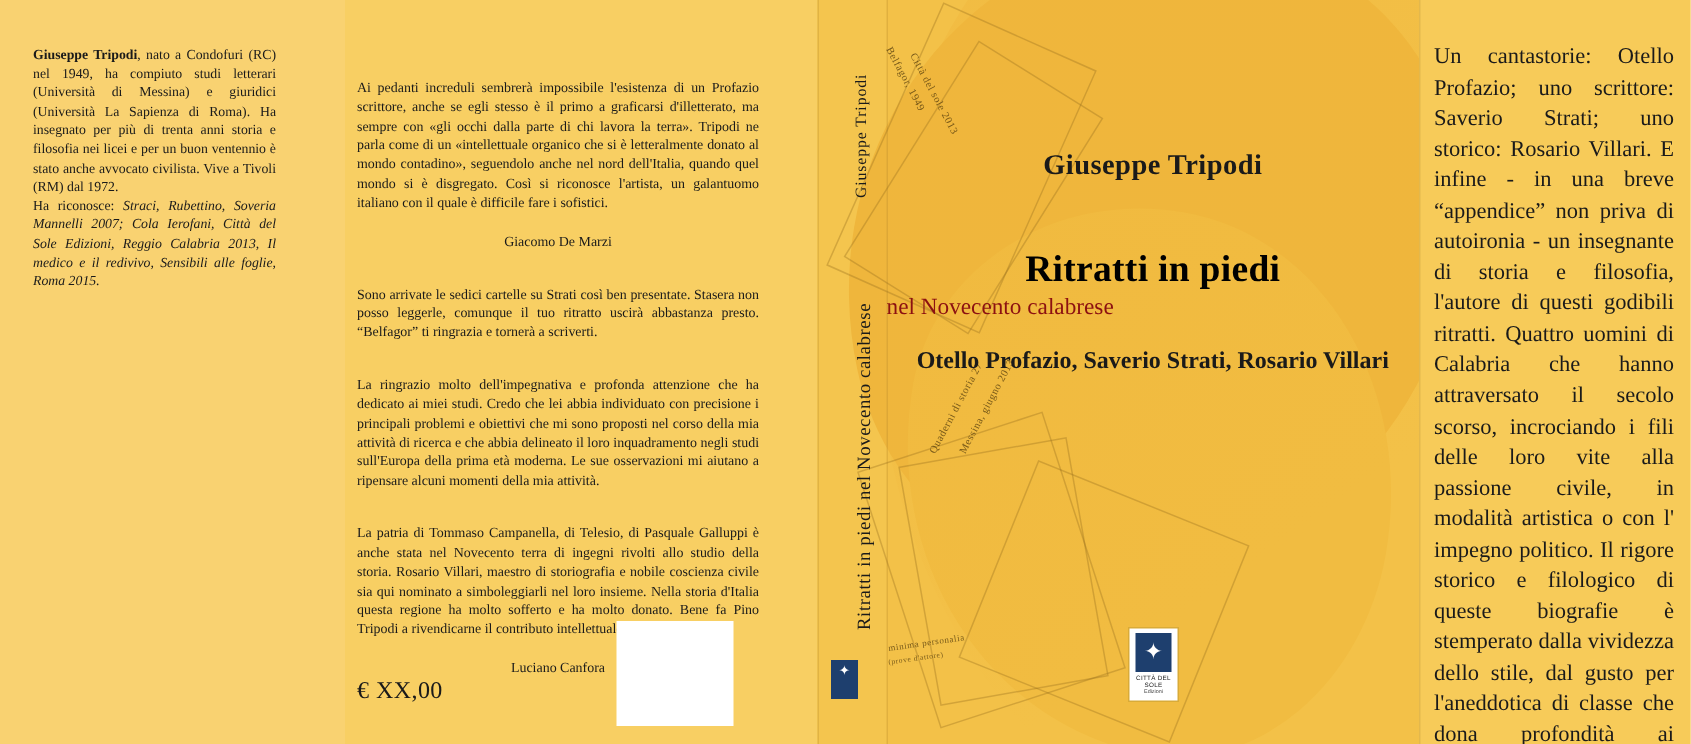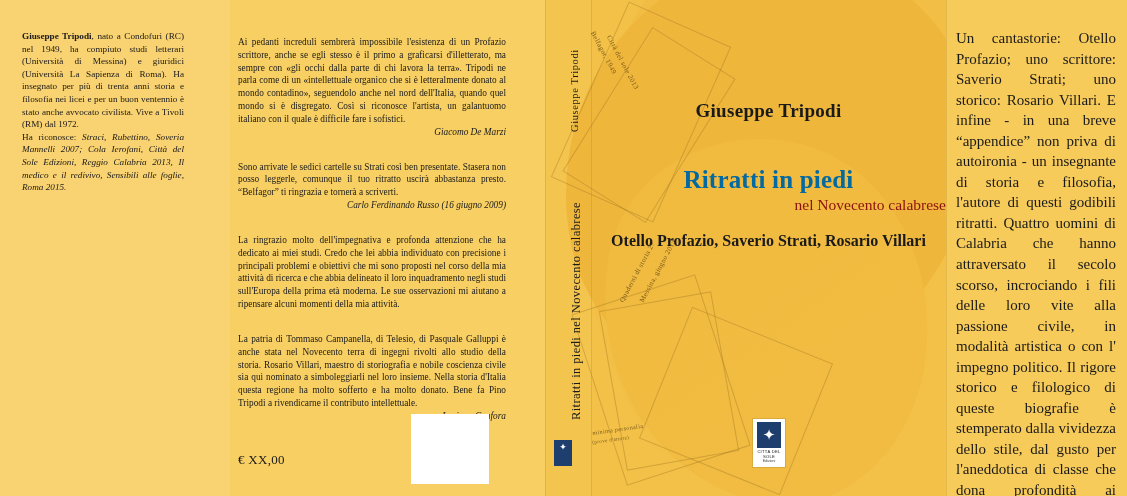--- a/index.html
+++ b/index.html
@@ -125,49 +125,48 @@
     font-size: 9.2px;
     line-height: 1.37;
     text-align: justify;
   }
   .bio-block .lead { font-weight: bold; }
   .bio-block .ital { font-style: italic; }
 
   .quotes {
     position: absolute;
     left: 238px;
-    top: 36px;
+    top: 53px;
     width: 268px;
   }
   .quote {
     font-size: 9.3px;
     line-height: 1.38;
     text-align: justify;
     margin-bottom: 22px;
   }
   .quote .attrib {
     display: block;
-    text-align: right;
-    font-style: italic;
-    margin-top: 0;
+    text-align: center;
+    margin-top: 13px;
   }
 
   .white-box {
     position: absolute;
     left: 411px;
     top: 414px;
     width: 78px;
     height: 70px;
     background: #ffffff;
   }
   .price {
     position: absolute;
     left: 238px;
     top: 452px;
-    font-size: 13px;
+    font-size: 16px;
     letter-spacing: 0.3px;
   }
 
   
   .logo-small {
     position: absolute;
     left: 554px;
     top: 440px;
     width: 18px;
     height: 26px;
@@ -227,28 +226,28 @@
     font-weight: bold;
     letter-spacing: 0.3px;
   }
   .front-title {
     position: absolute;
     left: 0; right: 0;
     top: 166px;
     text-align: center;
     font-size: 25px;
     font-weight: bold;
-    color: #0369a1;
+    color: #000000;
     letter-spacing: 0.2px;
   }
   .front-subtitle {
     position: absolute;
     left: 0; right: 0;
     top: 196px;
-    text-align: right;
+    text-align: left;
     font-size: 15.5px;
     color: #8c1111;
   }
   .front-names {
     position: absolute;
     left: 0; right: 0;
     top: 232px;
     text-align: center;
     font-size: 16px;
     font-weight: bold;
@@ -358,21 +357,20 @@
       <span>Ha riconosce: </span><span class="ital">Straci, Rubettino, Soveria Mannelli 2007; Cola Ierofani, Città del Sole Edizioni, Reggio Calabria 2013, Il medico e il redivivo, Sensibili alle foglie, Roma 2015.</span>
     </div>
 
     <div class="quotes">
       <div class="quote">
         <span>Ai pedanti increduli sembrerà impossibile l'esistenza di un Profazio scrittore, anche se egli stesso è il primo a graficarsi d'illetterato, ma sempre con «gli occhi dalla parte di chi lavora la terra». Tripodi ne parla come di un «intellettuale organico che si è letteralmente donato al mondo contadino», seguendolo anche nel nord dell'Italia, quando quel mondo si è disgregato. Così si riconosce  l'artista, un galantuomo italiano con il quale è difficile fare i sofistici.</span>
         <span class="attrib">Giacomo De Marzi</span>
       </div>
       <div class="quote">
         <span>Sono arrivate le sedici cartelle su Strati così ben presentate. Stasera non posso leggerle, comunque il tuo ritratto uscirà abbastanza presto. “Belfagor” ti ringrazia e tornerà a scriverti.</span>
-        <span class="attrib">Carlo Ferdinando Russo (16 giugno 2009)</span>
       </div>
       <div class="quote">
         <span>La ringrazio molto dell'impegnativa e profonda attenzione che ha dedicato ai miei studi. Credo che lei abbia individuato con precisione i principali problemi e obiettivi che mi sono proposti nel corso della mia attività di ricerca e che abbia delineato il loro inquadramento negli studi sull'Europa della prima età moderna. Le sue osservazioni mi aiutano a ripensare alcuni momenti della mia attività.</span>
       </div>
       <div class="quote">
         <span>La patria di Tommaso Campanella, di Telesio, di Pasquale Galluppi è anche stata nel Novecento terra di ingegni rivolti allo studio della storia. Rosario Villari, maestro di storiografia e nobile coscienza civile sia qui nominato a simboleggiarli nel loro insieme. Nella storia d'Italia questa regione ha molto sofferto e ha molto donato. Bene fa Pino Tripodi a rivendicarne il contributo intellettuale.</span>
         <span class="attrib">Luciano Canfora</span>
       </div>
     </div>
 

